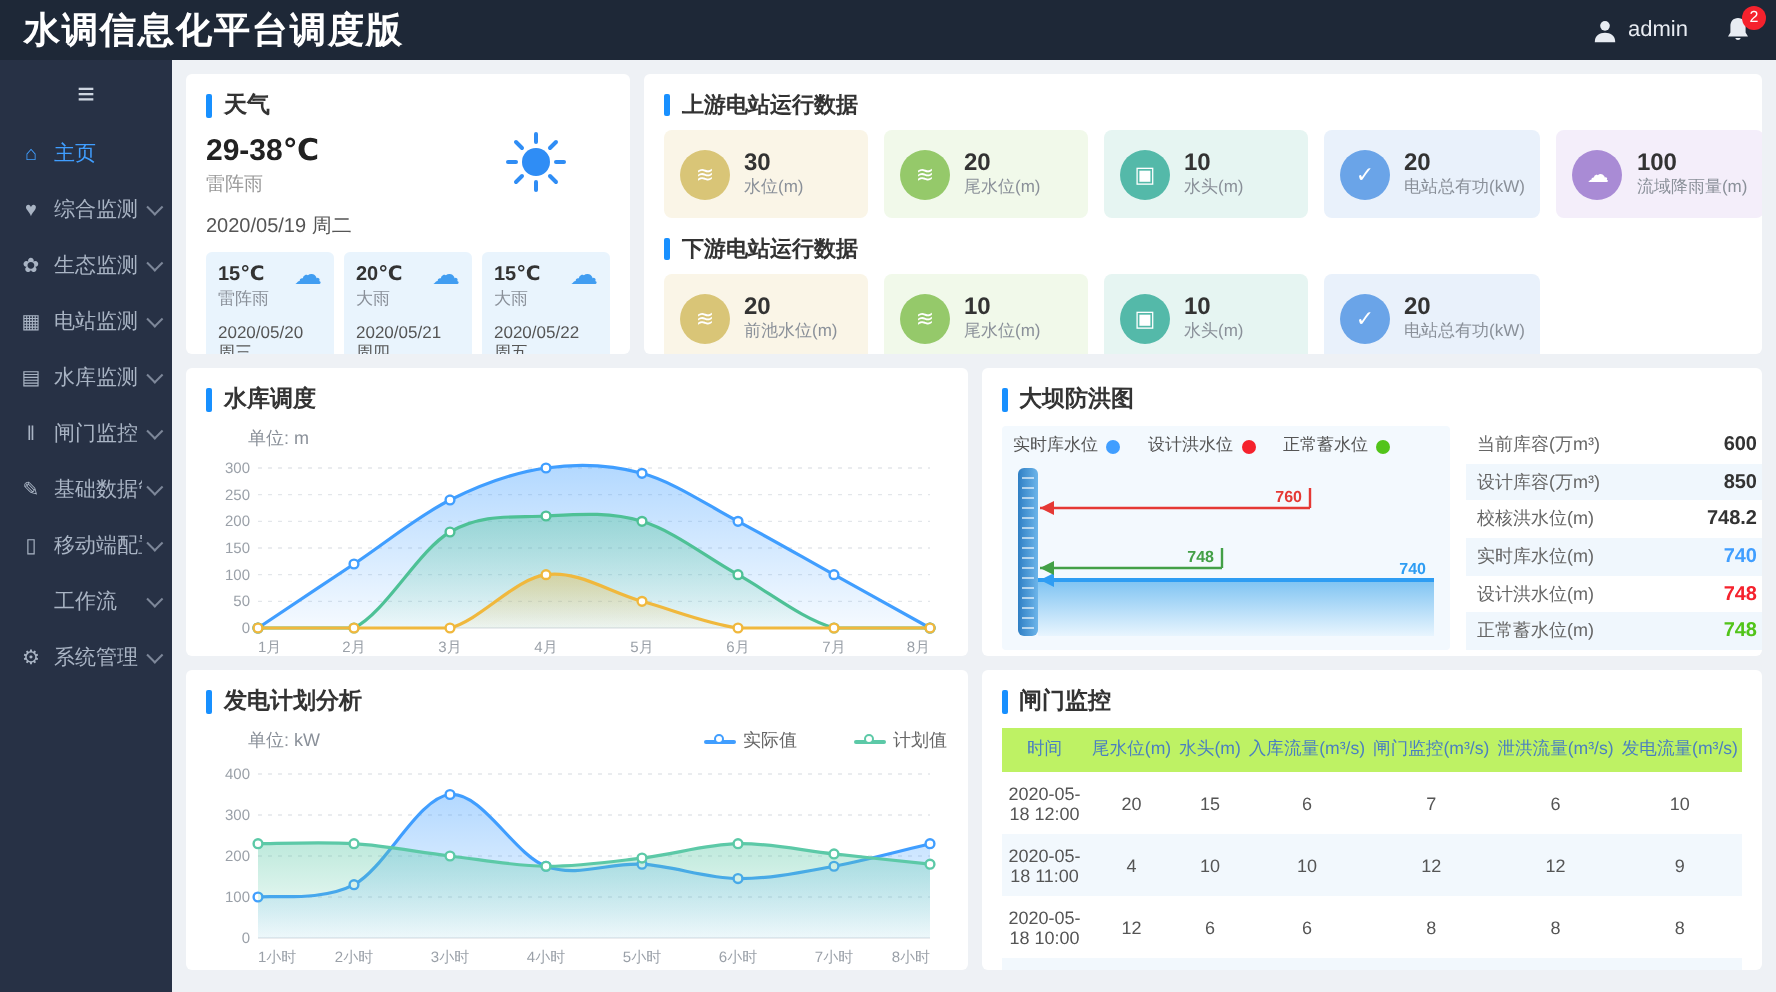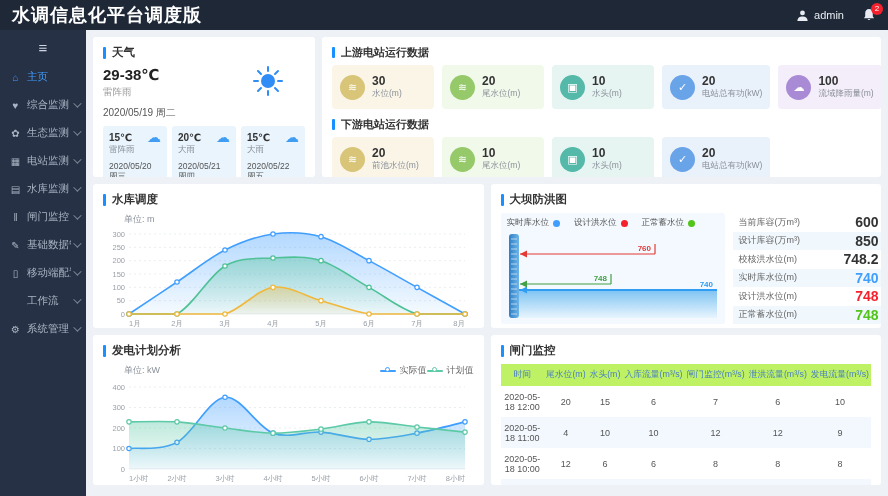--- a/index.html
+++ b/index.html
@@ -57,35 +57,35 @@
   .scard .v { font-size:12px; font-weight:bold; color:#333; line-height:13px; }
   .scard .l { font-size:8.5px; color:#8a9099; line-height:11px; white-space:nowrap; }
   .t-sand { background:#faf5e7; } .t-sand .ic { background:#d9c577; }
   .t-green { background:#f1f9ea; } .t-green .ic { background:#95c96a; }
   .t-teal { background:#e6f5f2; } .t-teal .ic { background:#54b9a9; }
   .t-blue { background:#e9f1fb; } .t-blue .ic { background:#6aa4e8; }
   .t-purple { background:#f4eefa; } .t-purple .ic { background:#a98bd5; }
 
   
   .unit-row { display:flex; align-items:center; font-size:9px; color:#8a9099; margin-bottom:2px;margin-left:21px; }
-  .legend { margin-left:auto; display:flex; gap:0; align-items:center; }
+  .legend { margin-left:auto; display:flex; gap:28px; align-items:center; }
   .lg-item { display:flex; align-items:center; gap:4px; font-size:9px; color:#666; }
   .lg-mark { width:16px; height:2px; position:relative; border-radius:1px; }
   .lg-mark i { position:absolute; left:5px; top:-2.5px; width:5px; height:5px; background:#fff; border:1.5px solid; border-radius:50%; display:block; }
 
   
   .dam-wrap { display:flex; gap:8px; }
   .dam-left { flex:1; background:#f3f9fe; border-radius:2px; padding:4px 6px 2px; }
   .dam-legend { display:flex; gap:14px; font-size:8.5px; color:#555; margin-bottom:3px;text-align:center; }
   .dam-lg { display:flex; align-items:center; gap:4px; }
   .dam-lg i { width:7px; height:7px; border-radius:50%; display:block; }
   .dam-right { width:152px; flex:0 0 152px; display:flex; flex-direction:column; }
   .dam-stat { flex:1; display:flex; align-items:center; justify-content:space-between; padding:0 6px; font-size:9px; color:#666; }
   .dam-stat:nth-child(even) { background:#f0f7fd; }
-  .dam-stat b { font-size:14px; }
+  .dam-stat b { font-size:10px; }
 
   
   table.res { width:100%; border-collapse:collapse; font-size:9px; color:#555; }
   table.res th { color:#4a7fc1; font-weight:normal; background:#bef264; padding:5px 2px; white-space:nowrap; font-size:8.8px; }
   table.res td { text-align:center; padding:5.5px 2px; }
   table.res tbody tr:nth-child(even) { background:#f2f8fd; }
   table.res th:first-child { width:110px; }
   svg text { font-family:"Liberation Sans","DejaVu Sans",sans-serif; }
 </style>
 </head>

